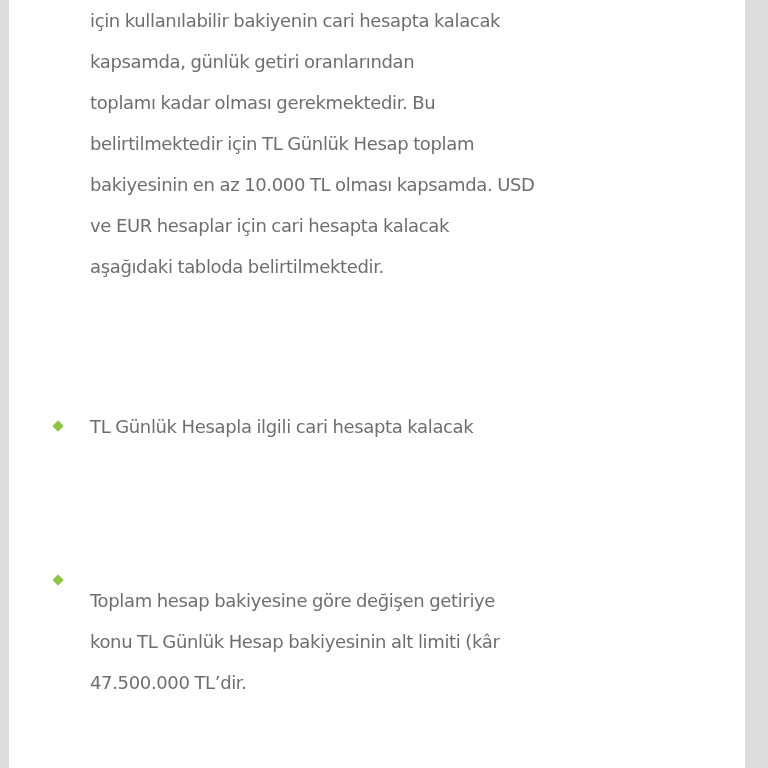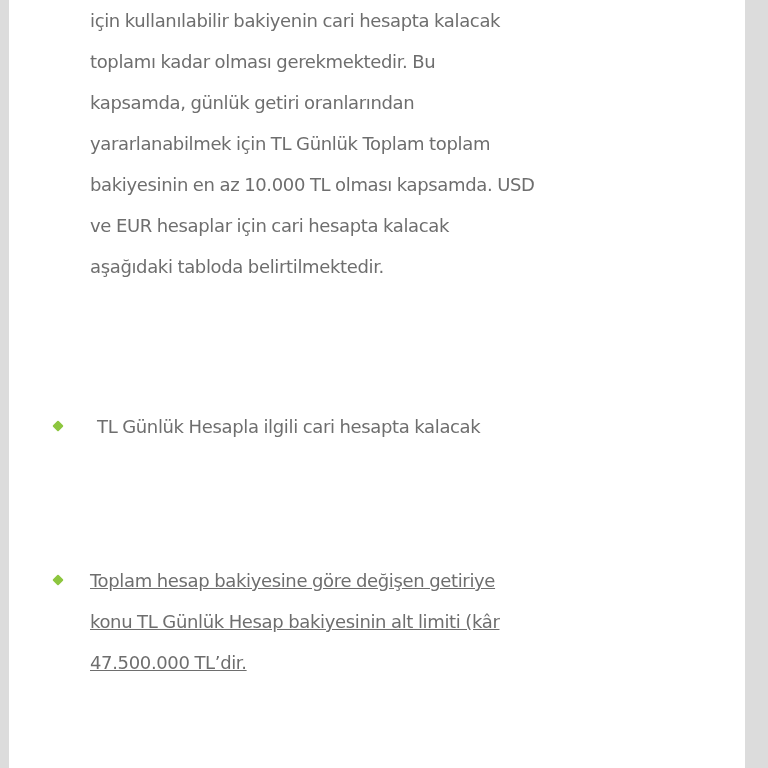--- a/index.html
+++ b/index.html
@@ -51,34 +51,34 @@
     }
   </style>
 </head>
 <body>
 
 <div class="frame">
   <div class="content">
 
     <div class="para" style="top:0px;">
       <span class="line">için kullanılabilir bakiyenin cari hesapta kalacak</span>
+      <span class="line">kapsamda, günlük getiri oranlarından</span>
       <span class="line">toplamı kadar olması gerekmektedir. Bu</span>
-      <span class="line">kapsamda, günlük getiri oranlarından</span>
-      <span class="line">yararlanabilmek için TL Günlük Toplam toplam</span>
+      <span class="line">belirtilmektedir için TL Günlük Hesap toplam</span>
       <span class="line">bakiyesinin en az 10.000 TL olması kapsamda. USD</span>
       <span class="line">ve EUR hesaplar için cari hesapta kalacak</span>
       <span class="line">aşağıdaki tabloda belirtilmektedir.</span>
     </div>
 
     <div class="bullet" style="top:422px;"></div>
-    <div class="para" style="top:406px;margin-left:7px;">
+    <div class="para" style="top:406px;">
       <span class="line">TL Günlük Hesapla ilgili cari hesapta kalacak</span>
     </div>
 
     <div class="bullet" style="top:576px;"></div>
-    <div class="para" style="top:560px;text-decoration:underline;">
+    <div class="para" style="top:580px;">
       <span class="line">Toplam hesap bakiyesine göre değişen getiriye</span>
       <span class="line">konu TL Günlük Hesap bakiyesinin alt limiti (kâr</span>
       <span class="line">47.500.000 TL’dir.</span>
     </div>
 
   </div>
 </div>
 
 </body></html>

